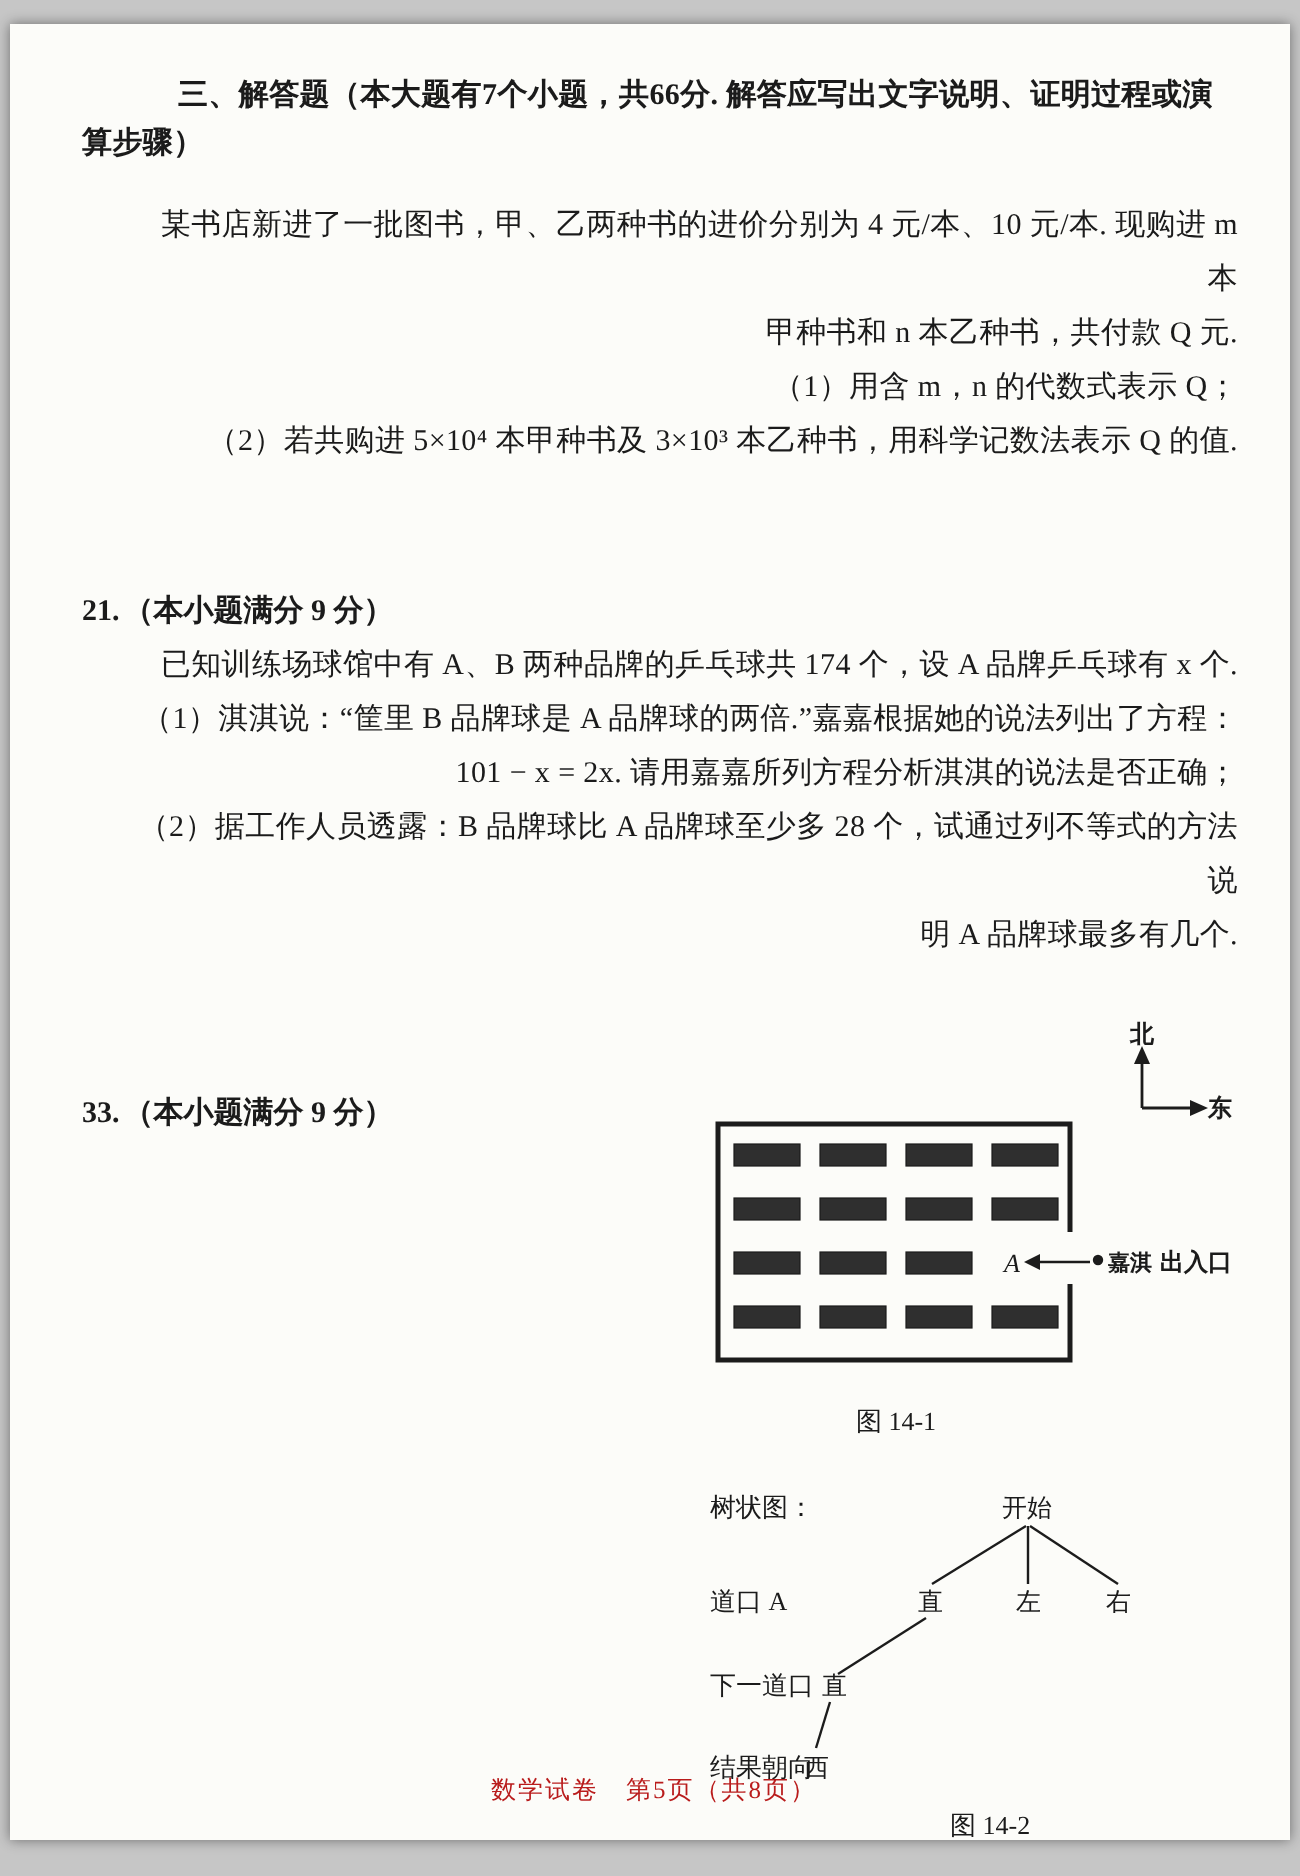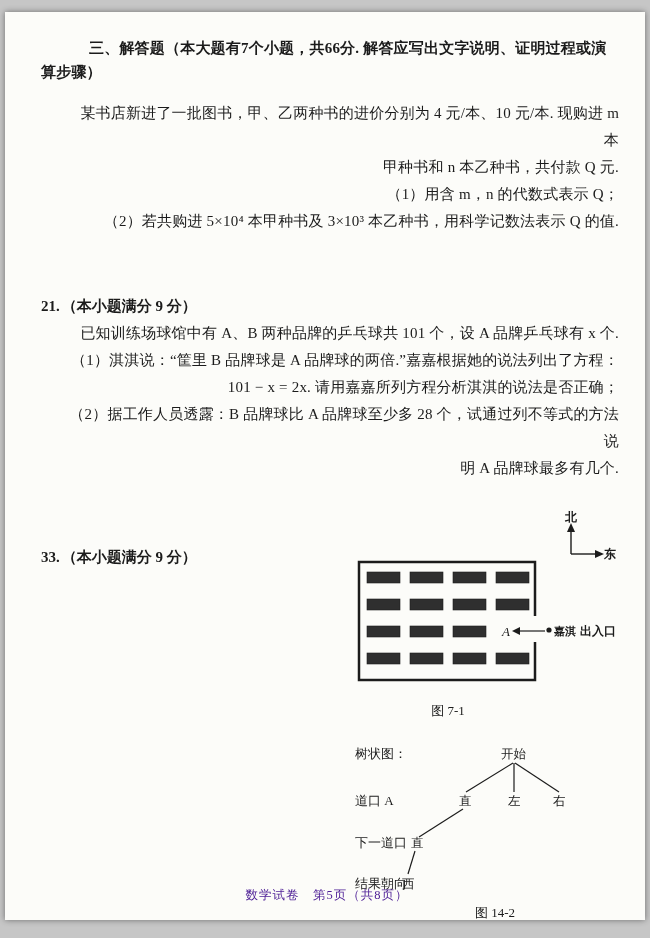--- a/index.html
+++ b/index.html
@@ -29,21 +29,21 @@
   .q22 .q-body{width:330px;}
   .figures{position:absolute;top:-34px;right:-6px;width:272px;}
   .fig-caption{font-size:13px;line-height:18px;margin-top:2px;}
   .fig1-caption{width:190px;text-align:center;}
   .fig2-caption{margin-left:122px;margin-top:0;}
   .tree-block{margin-top:22px;}
   svg{display:block;}
   svg text{font-family:"Liberation Serif","DejaVu Serif",serif;fill:#1b1b1b;}
   .footer{
     position:absolute;left:4px;right:0;bottom:16px;
-    text-align:center;font-size:12.5px;letter-spacing:1px;color:#4c1d95;
+    text-align:center;font-size:12.5px;letter-spacing:1px;color:#b91c1c;
   }
   .ink{stroke:#1c1c1c;fill:none;}
   .bar{fill:#2f2f2f;stroke:#1c1c1c;stroke-width:.6;}
 </style>
 </head>
 <body>
 
 <div class="paper">
 
   <div class="section-header">
@@ -57,21 +57,21 @@
       <p class="line">（1）用含 m，n 的代数式表示 Q；</p>
       <p class="line">（2）若共购进 5×10⁴ 本甲种书及 3×10³ 本乙种书，用科学记数法表示 Q 的值.</p>
     </div>
   </div>
 
   <div class="question q21">
     <div class="q-head">
       <span class="q-num">21.</span><span>（本小题满分 9 分）</span>
     </div>
     <div class="q-body">
-      <p class="line">已知训练场球馆中有 A、B 两种品牌的乒乓球共 101 个，设 A 品牌乒乓球有 x 个.</p>
+      <p class="line">已知训练场球馆中有 A、B 两种品牌的乒乓球共 174 个，设 A 品牌乒乓球有 x 个.</p>
       <p class="line">（1）淇淇说：“筐里 B 品牌球是 A 品牌球的两倍.”嘉嘉根据她的说法列出了方程：</p>
       <p class="line indent2">101 − x = 2x. 请用嘉嘉所列方程分析淇淇的说法是否正确；</p>
       <p class="line">（2）据工作人员透露：B 品牌球比 A 品牌球至少多 28 个，试通过列不等式的方法说</p>
       <p class="line indent2">明 A 品牌球最多有几个.</p>
     </div>
   </div>
 
   <div class="question q22">
     <div class="q-head">
       <span class="q-num">33.</span><span>（本小题满分 9 分）</span>
@@ -112,21 +112,21 @@
           <rect class="bar" x="143" y="143" width="33" height="11"></rect>
         </g>
 
         <text x="149" y="126" font-size="13" font-style="italic">A</text>
         <line class="ink" x1="192" y1="121" x2="165" y2="121" stroke-width="1.2"></line>
         <polygon points="167,117 159,121 167,125" fill="#1c1c1c"></polygon>
         <circle cx="196" cy="120" r="2.6" fill="#1c1c1c"></circle>
         <text x="201" y="125" font-size="11" font-weight="bold">嘉淇</text>
         <text x="227" y="125" font-size="12" font-weight="bold">出入口</text>
       </svg>
-      <div class="fig-caption fig1-caption">图 7-1</div>
+      <div class="fig-caption fig1-caption">图 14-1</div>
 
       <div class="tree-block">
         <svg width="250" height="162" viewBox="0 0 250 162">
           <text x="2" y="16" font-size="13">树状图：</text>
           <text x="148" y="16" font-size="12.5">开始</text>
           <g>
             <line class="ink" x1="160" y1="21" x2="113" y2="50" stroke-width="1.2"></line>
             <line class="ink" x1="161" y1="21" x2="161" y2="50" stroke-width="1.2"></line>
             <line class="ink" x1="162" y1="21" x2="206" y2="50" stroke-width="1.2"></line>
           </g>

